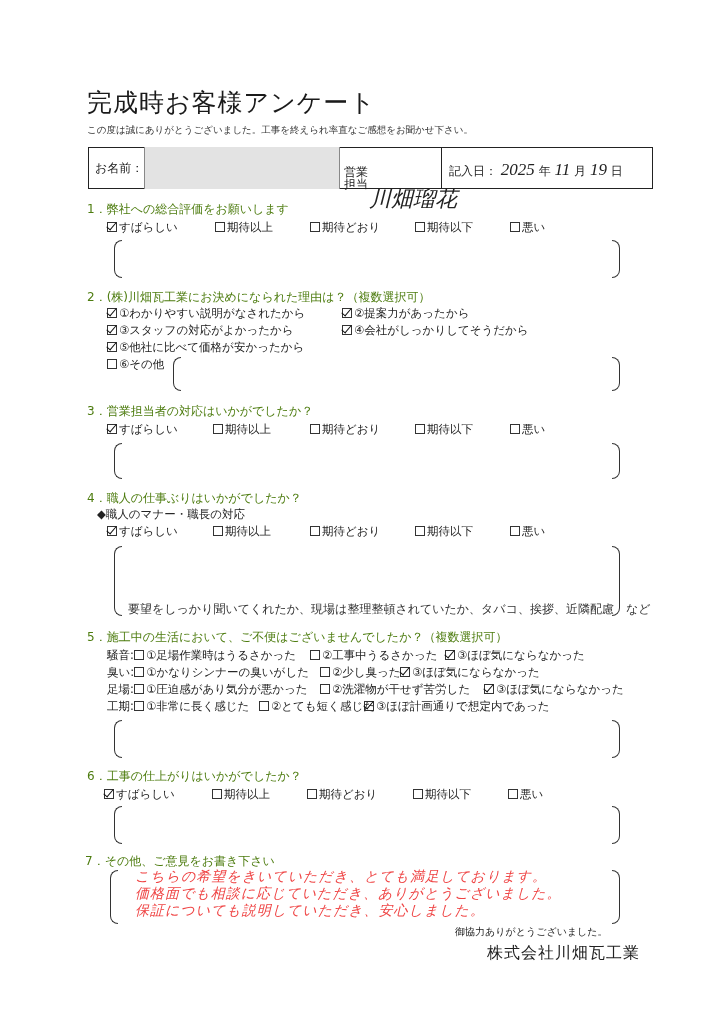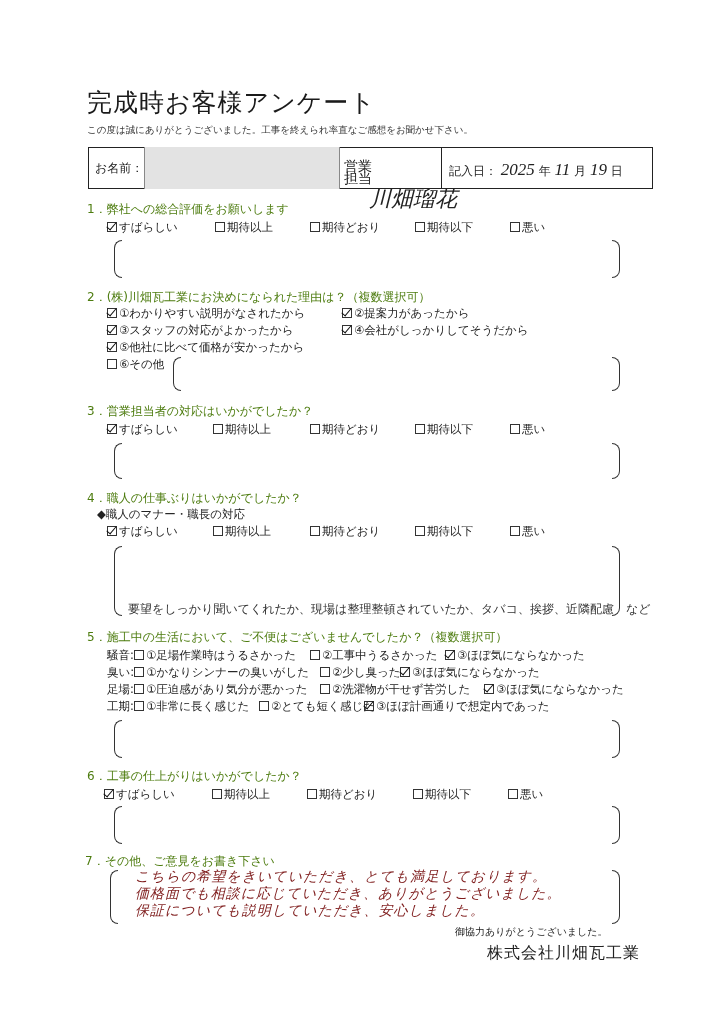--- a/index.html
+++ b/index.html
@@ -4,34 +4,34 @@
 <style>
   html,body{margin:0;padding:0;background:#fff;}
   body{width:724px;height:1024px;position:relative;overflow:hidden;
        font-family:"DejaVu Sans","Liberation Sans",sans-serif;color:#222;}
   .abs{position:absolute;white-space:nowrap;}
   .title{left:87px;top:86px;font-size:25px;letter-spacing:1px;color:#1a1a1a;}
   .subtitle{left:87px;top:124px;font-size:9.5px;color:#333;}
   .hdr{left:88px;top:147px;width:565px;height:42px;border:1.3px solid #222;box-sizing:border-box;}
   .hdr .lbl{position:absolute;left:6px;top:12px;font-size:12px;}
   .hdr .namebox{position:absolute;left:55px;top:-1px;width:196px;height:42px;background:#e3e3e3;border-left:1px solid #888;border-right:1px solid #888;box-sizing:border-box;}
-  .hdr .rep{position:absolute;left:255px;top:12px;font-size:14px;line-height:12px;}
+  .hdr .rep{position:absolute;left:255px;top:18px;font-size:12px;line-height:12px;}
   .hdr .repname{position:absolute;left:280px;top:12px;font-size:22px;font-style:italic;font-family:"DejaVu Serif",serif;margin-top:24px;}
   .hdr .sep{position:absolute;left:352px;top:0;width:1px;height:40px;background:#222;}
   .hdr .date{position:absolute;left:360px;top:12px;font-size:12px;}
   .hdr .date .hw{font-style:italic;font-family:Liberation Serif, serif;font-size:17px;}
   .q{font-size:12px;color:#4d7c0f;}
   .opt{font-size:11.5px;color:#222;}
   .cb{display:inline-block;width:10px;height:10px;border:1px solid #333;margin-right:2px;vertical-align:-1px;position:relative;box-sizing:border-box;}
   .cb.on::after{content:"";position:absolute;left:1px;top:-3px;width:4px;height:9px;border-right:1.6px solid #111;border-bottom:1.6px solid #111;transform:rotate(40deg);}
   .br{position:absolute;border:1.3px solid #333;}
   .br.l{border-right:none;border-top-left-radius:10px;border-bottom-left-radius:10px;width:7px;}
   .br.r{border-left:none;border-top-right-radius:10px;border-bottom-right-radius:10px;width:7px;}
   .note{font-size:12px;color:#333;}
-  .hand{font-family:"DejaVu Serif",serif;font-style:italic;font-size:14px;color:#7f1d1d;letter-spacing:1px;}
+  .hand{font-family:"DejaVu Serif",serif;font-style:italic;font-size:14px;color:#ef4444;letter-spacing:1px;}
   .thanks{font-size:10px;}
   .company{font-size:16px;letter-spacing:1px;}
 </style>
 </head>
 <body>
 
 <div class="abs title">完成時お客様アンケート</div>
 <div class="abs subtitle">この度は誠にありがとうございました。工事を終えられ率直なご感想をお聞かせ下さい。</div>
 
 <div class="abs hdr">

